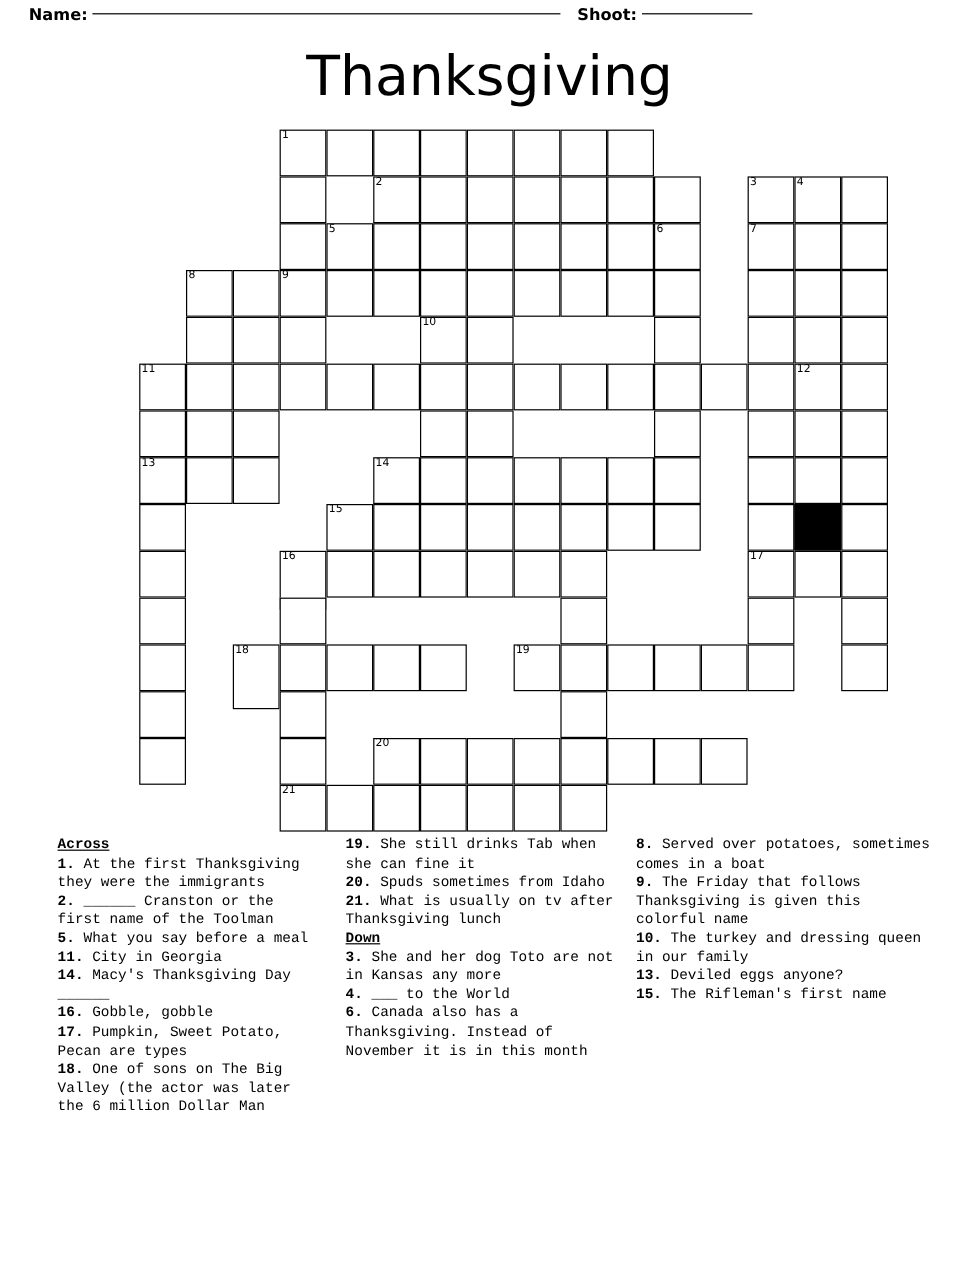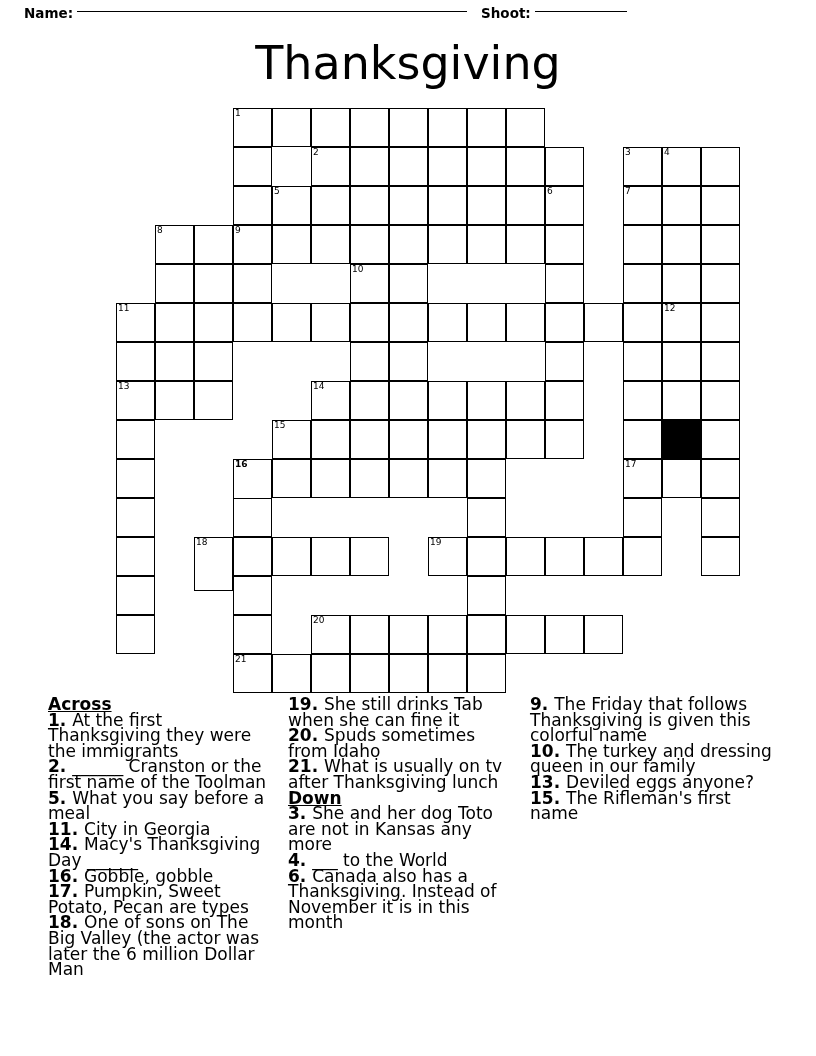--- a/index.html
+++ b/index.html
@@ -88,22 +88,23 @@
   #clues {
     position: absolute;
     top: 697px;
     left: 0px;
     width: 816px;
     height: 300px;
   }
   .clue-col {
     position: absolute;
     top: 0;
-    font-size: 17px;
+    font-size: 12px;
     line-height: 15.6px;
+    font-family: Liberation Mono, monospace;
   }
   .col-1 { left: 48px;  width: 222px; }
   .col-2 { left: 288px; width: 228px; }
   .col-3 { left: 530px; width: 248px; }
 
   .clue-heading {
     font-weight: bold;
     text-decoration: underline;
     margin-bottom: 0px;
   }
@@ -256,21 +257,21 @@
       <div class="cell" style="left: 350px; top: 312px; width: 39px; height: 39px;"></div>
       <div class="cell" style="left: 389px; top: 312px; width: 39px; height: 39px;"></div>
       <div class="cell" style="left: 428px; top: 312px; width: 39px; height: 39px;"></div>
       <div class="cell" style="left: 467px; top: 312px; width: 39px; height: 39px;"></div>
       <div class="cell" style="left: 506px; top: 312px; width: 39px; height: 39px;"></div>
       <div class="cell" style="left: 545px; top: 312px; width: 39px; height: 39px;"></div>
       <div class="cell" style="left: 623px; top: 312px; width: 39px; height: 39px;"></div>
       <div class="cell black" style="left: 662px; top: 312px; width: 39px; height: 39px;"></div>
       <div class="cell" style="left: 701px; top: 312px; width: 39px; height: 39px;"></div>
       <div class="cell" style="left: 116px; top: 351px; width: 39px; height: 39px;"></div>
-      <div class="cell" style="left: 233px; top: 351px; width: 39px; height: 49px; font-weight: bold;">
+      <div class="cell" style="left: 233px; top: 351px; width: 39px; height: 49px;">
         <span class="num">16</span>
       </div>
       <div class="cell" style="left: 272px; top: 351px; width: 39px; height: 39px;"></div>
       <div class="cell" style="left: 311px; top: 351px; width: 39px; height: 39px;"></div>
       <div class="cell" style="left: 350px; top: 351px; width: 39px; height: 39px;"></div>
       <div class="cell" style="left: 389px; top: 351px; width: 39px; height: 39px;"></div>
       <div class="cell" style="left: 428px; top: 351px; width: 39px; height: 39px;"></div>
       <div class="cell" style="left: 467px; top: 351px; width: 39px; height: 39px;"></div>
       <div class="cell" style="left: 623px; top: 351px; width: 39px; height: 39px;">
         <span class="num">17</span>
@@ -340,20 +341,21 @@
     <div class="clue-col col-2">
         <div class="clue"><b>19. </b><span>She still drinks Tab when she can fine it</span></div>
         <div class="clue"><b>20. </b><span>Spuds sometimes from Idaho</span></div>
         <div class="clue"><b>21. </b><span>What is usually on tv after Thanksgiving lunch</span></div>
         <div class="clue-heading">Down</div>
         <div class="clue"><b>3. </b><span>She and her dog Toto are not in Kansas any more</span></div>
         <div class="clue"><b>4. </b><span>___ to the World</span></div>
         <div class="clue"><b>6. </b><span>Canada also has a Thanksgiving. Instead of November it is in this month</span></div>
       </div>
     <div class="clue-col col-3">
+        <div class="clue"><b>8. </b><span>Served over potatoes, sometimes comes in a boat</span></div>
         <div class="clue"><b>9. </b><span>The Friday that follows Thanksgiving is given this colorful name</span></div>
         <div class="clue"><b>10. </b><span>The turkey and dressing queen in our family</span></div>
         <div class="clue"><b>13. </b><span>Deviled eggs anyone?</span></div>
         <div class="clue"><b>15. </b><span>The Rifleman's first name</span></div>
       </div>
   </div>
 
 </div>
 
 </body></html>

